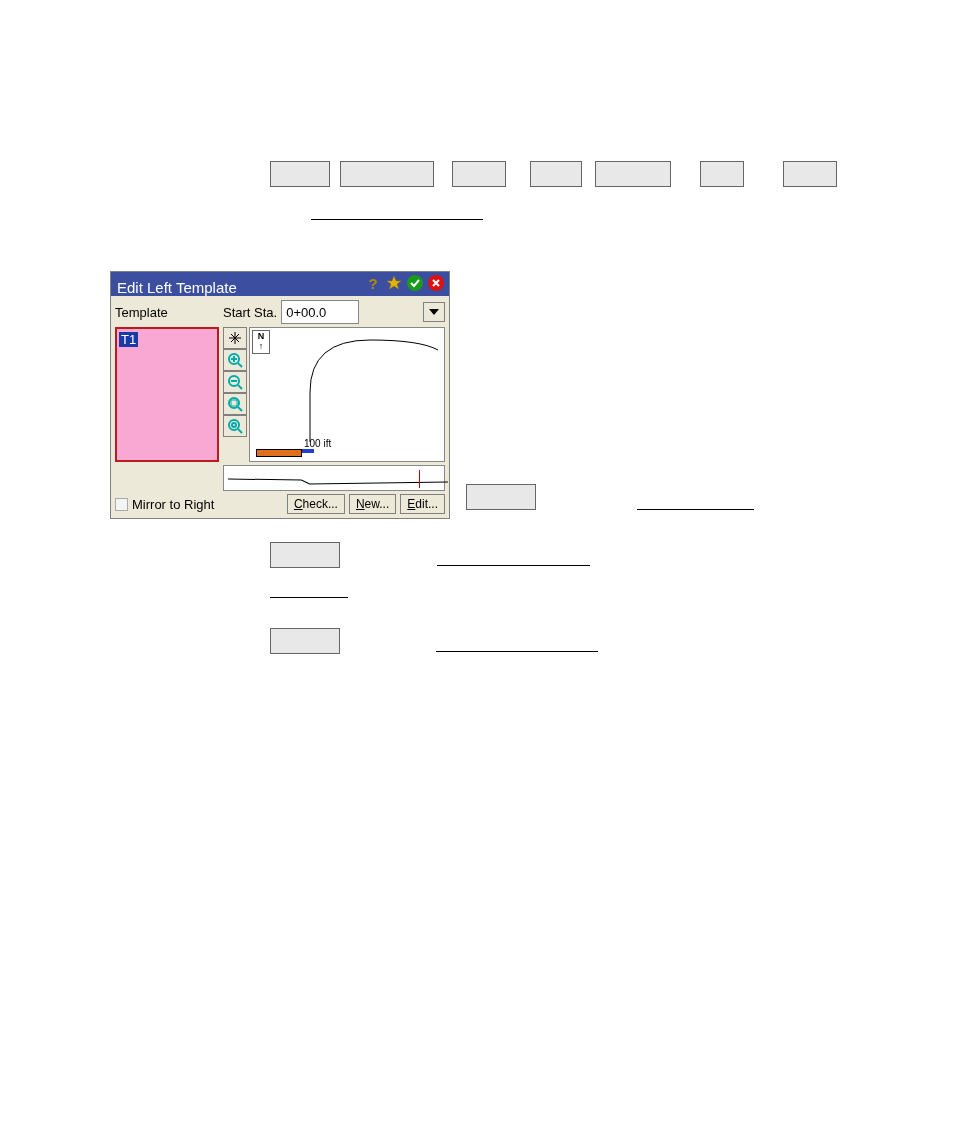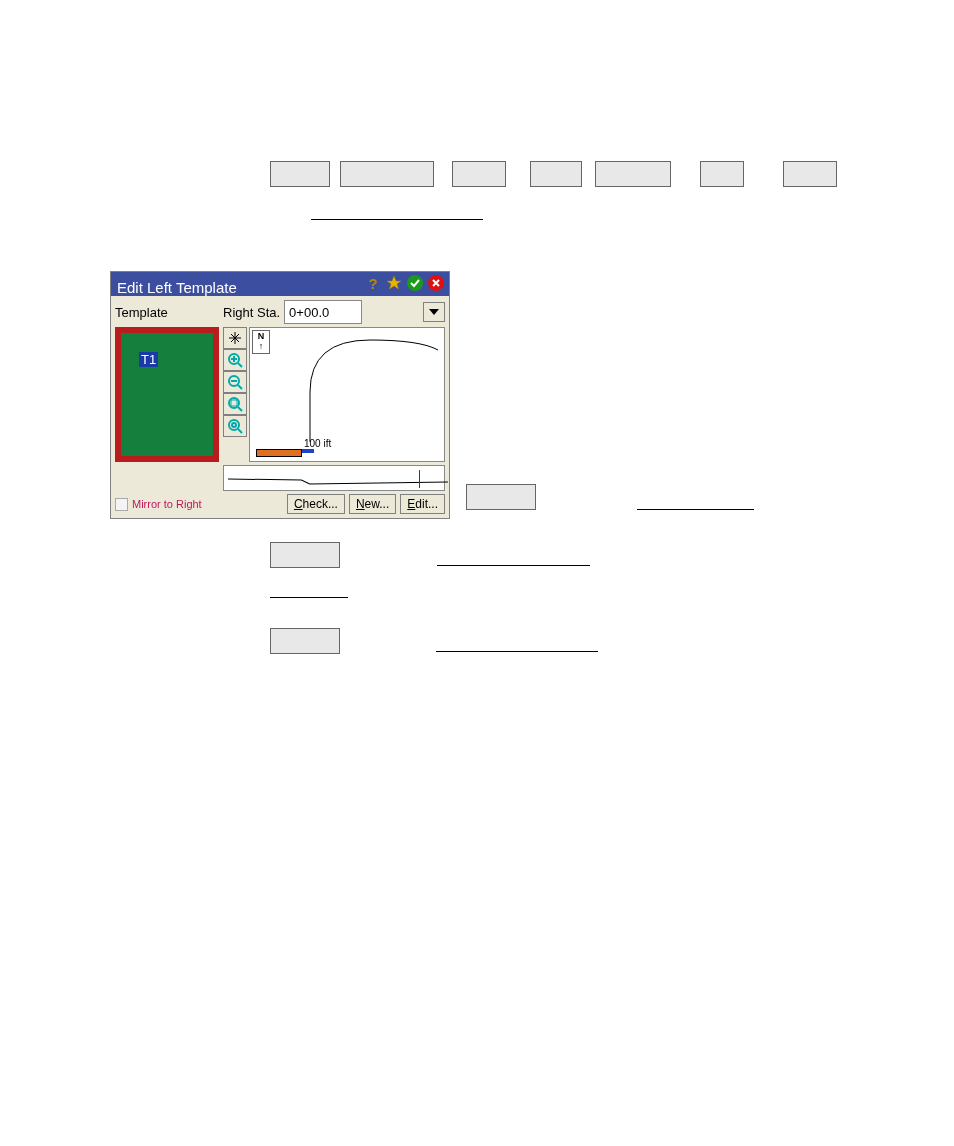--- a/index.html
+++ b/index.html
@@ -102,24 +102,24 @@
     margin-left: auto;
   }
   .drop-btn svg polygon { fill: #000; }
   .mid-row {
     display: flex;
     gap: 4px;
   }
   .template-list {
     width: 104px;
     height: 135px;
-    background: #15803d;
-    border: 6px solid #b91c1c;
-    box-sizing: border-box;
-    padding: 18px;
+    background: #f9a8d4;
+    border: 2px solid #b91c1c;
+    box-sizing: border-box;
+    padding: 2px;
   }
   .template-item {
     background: #1a3aa8;
     color: #fff;
     font-size: 13px;
     padding: 0 2px;
     display: inline-block;
   }
   .map-column {
     flex: 1;
@@ -210,22 +210,22 @@
     gap: 4px;
     margin-top: 3px;
   }
   .chk-box {
     width: 13px; height: 13px;
     border: 1px solid #aaa;
     background: #f4f4f4;
     box-sizing: border-box;
   }
   .mirror-lbl {
-    font-size: 11px;
-    color: #be185d;
+    font-size: 13px;
+    color: #000000;
     margin-right: auto;
   }
   .dlg-btn {
     background: #ece9d8;
     border: 1px solid #808080;
     font-size: 12px;
     padding: 1px 6px;
     height: 20px;
     box-sizing: border-box;
   }
@@ -281,21 +281,21 @@
         <svg width="18" height="18" viewBox="0 0 18 18">
             <circle cx="9" cy="9" r="8" fill="#d11"></circle>
             <path d="M6 6 L12 12 M12 6 L6 12" stroke="#fff" stroke-width="2"></path>
           </svg>
       </div>
     </div>
   </div>
   <div class="dialog-body">
     <div class="row1">
       <span class="lbl-template">Template</span>
-      <span class="lbl-start">Right Sta.</span>
+      <span class="lbl-start">Start Sta.</span>
       <input class="start-input" value="0+00.0" style="">
       <div class="drop-btn">
         <svg width="12" height="8" viewBox="0 0 12 8">
             <polygon points="1,1 11,1 6,7"></polygon>
           </svg>
       </div>
     </div>
     <div class="mid-row">
       <div class="template-list">
         <span class="template-item">T1</span>

